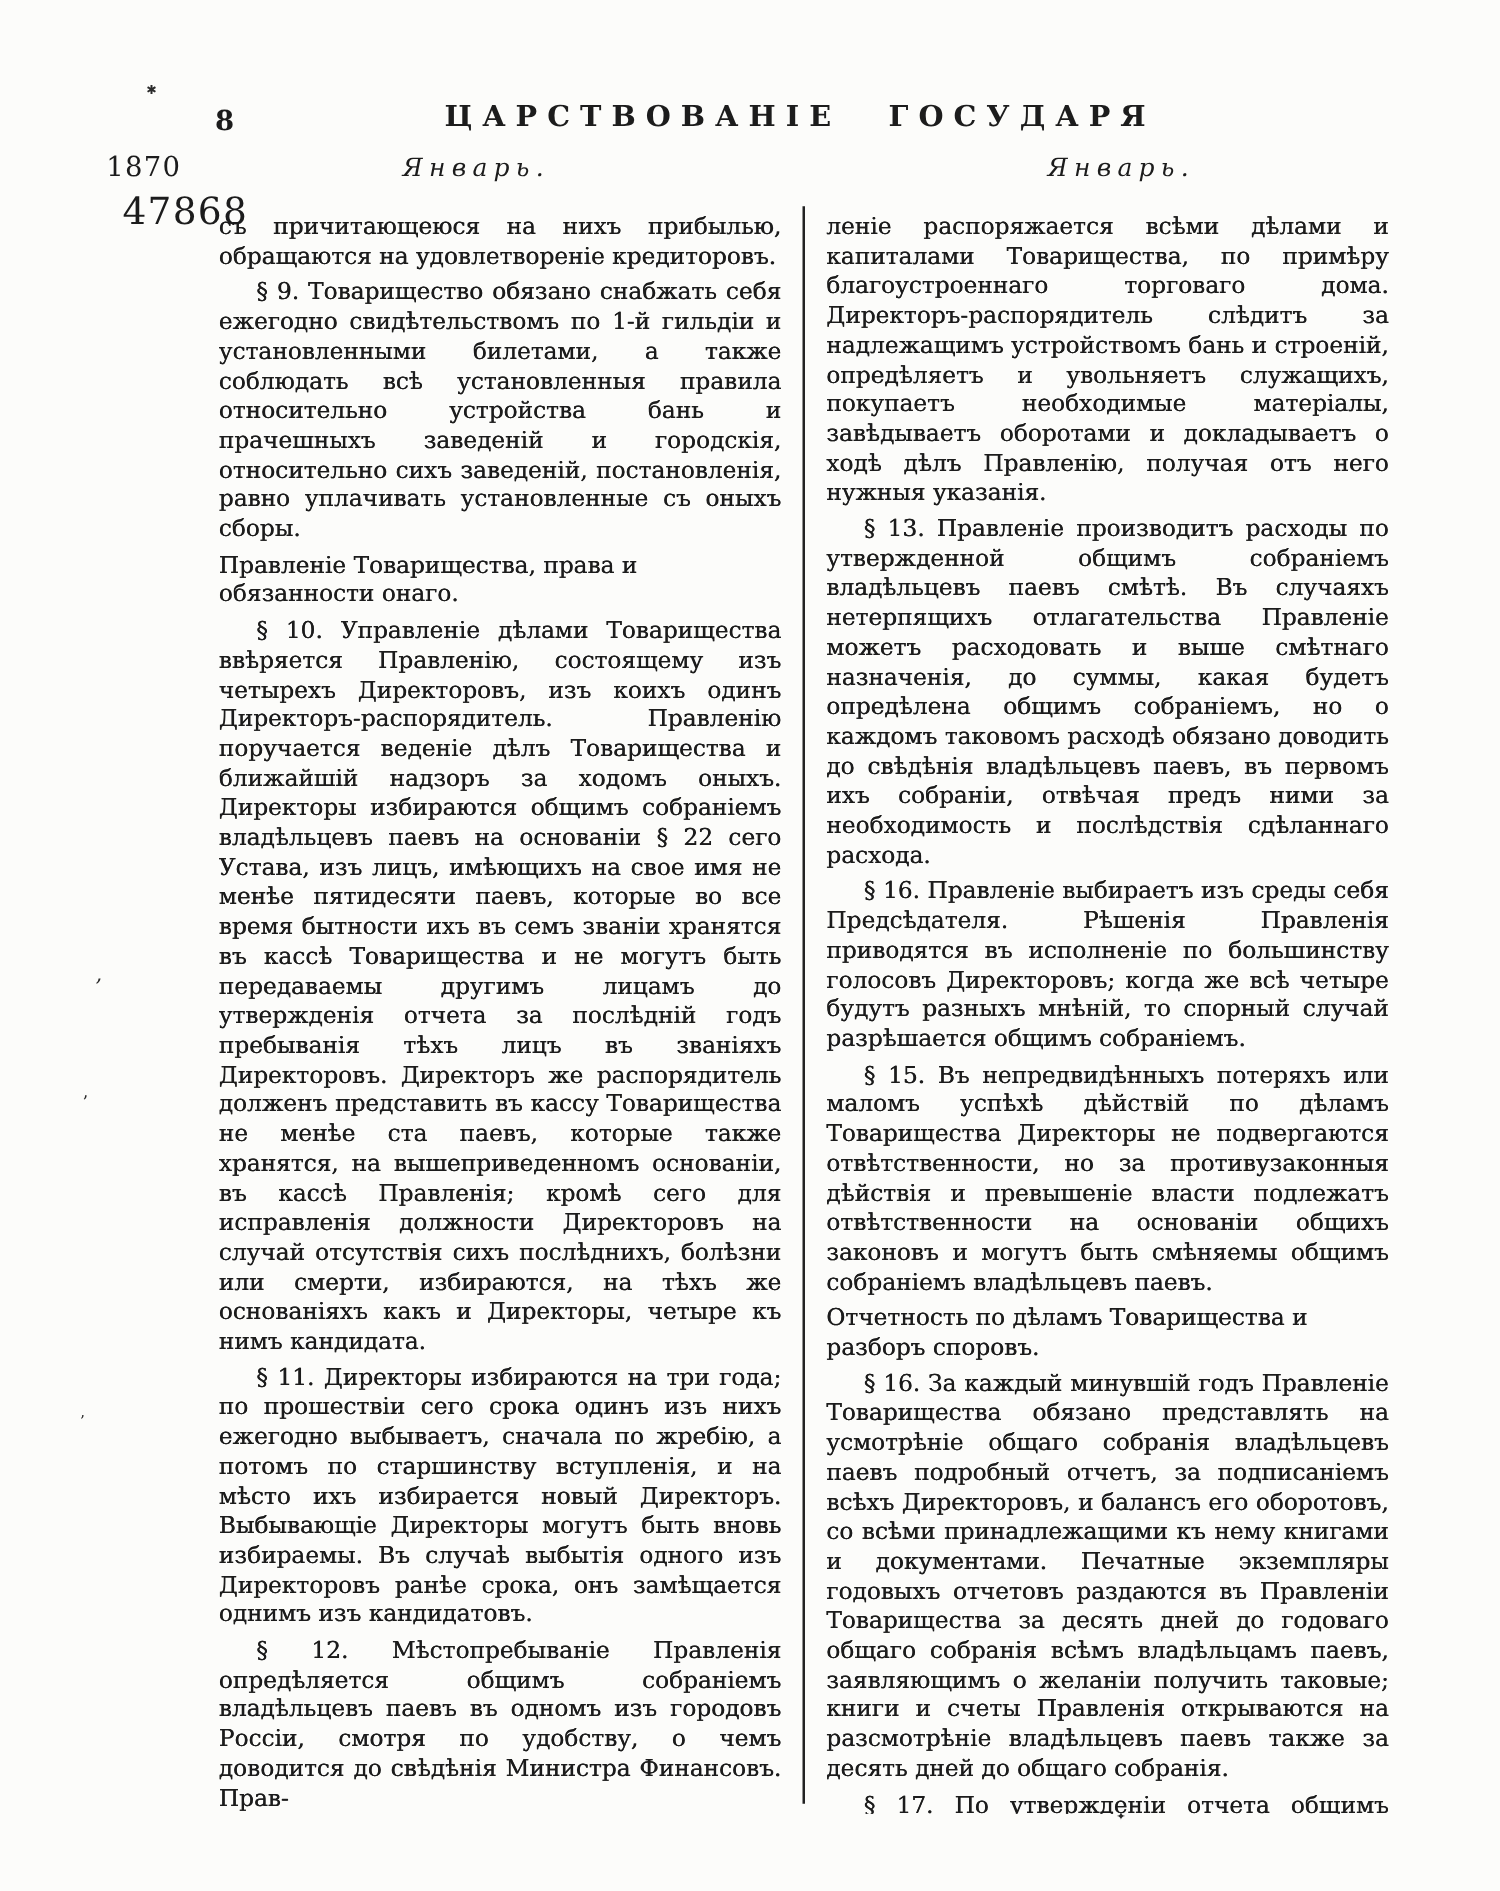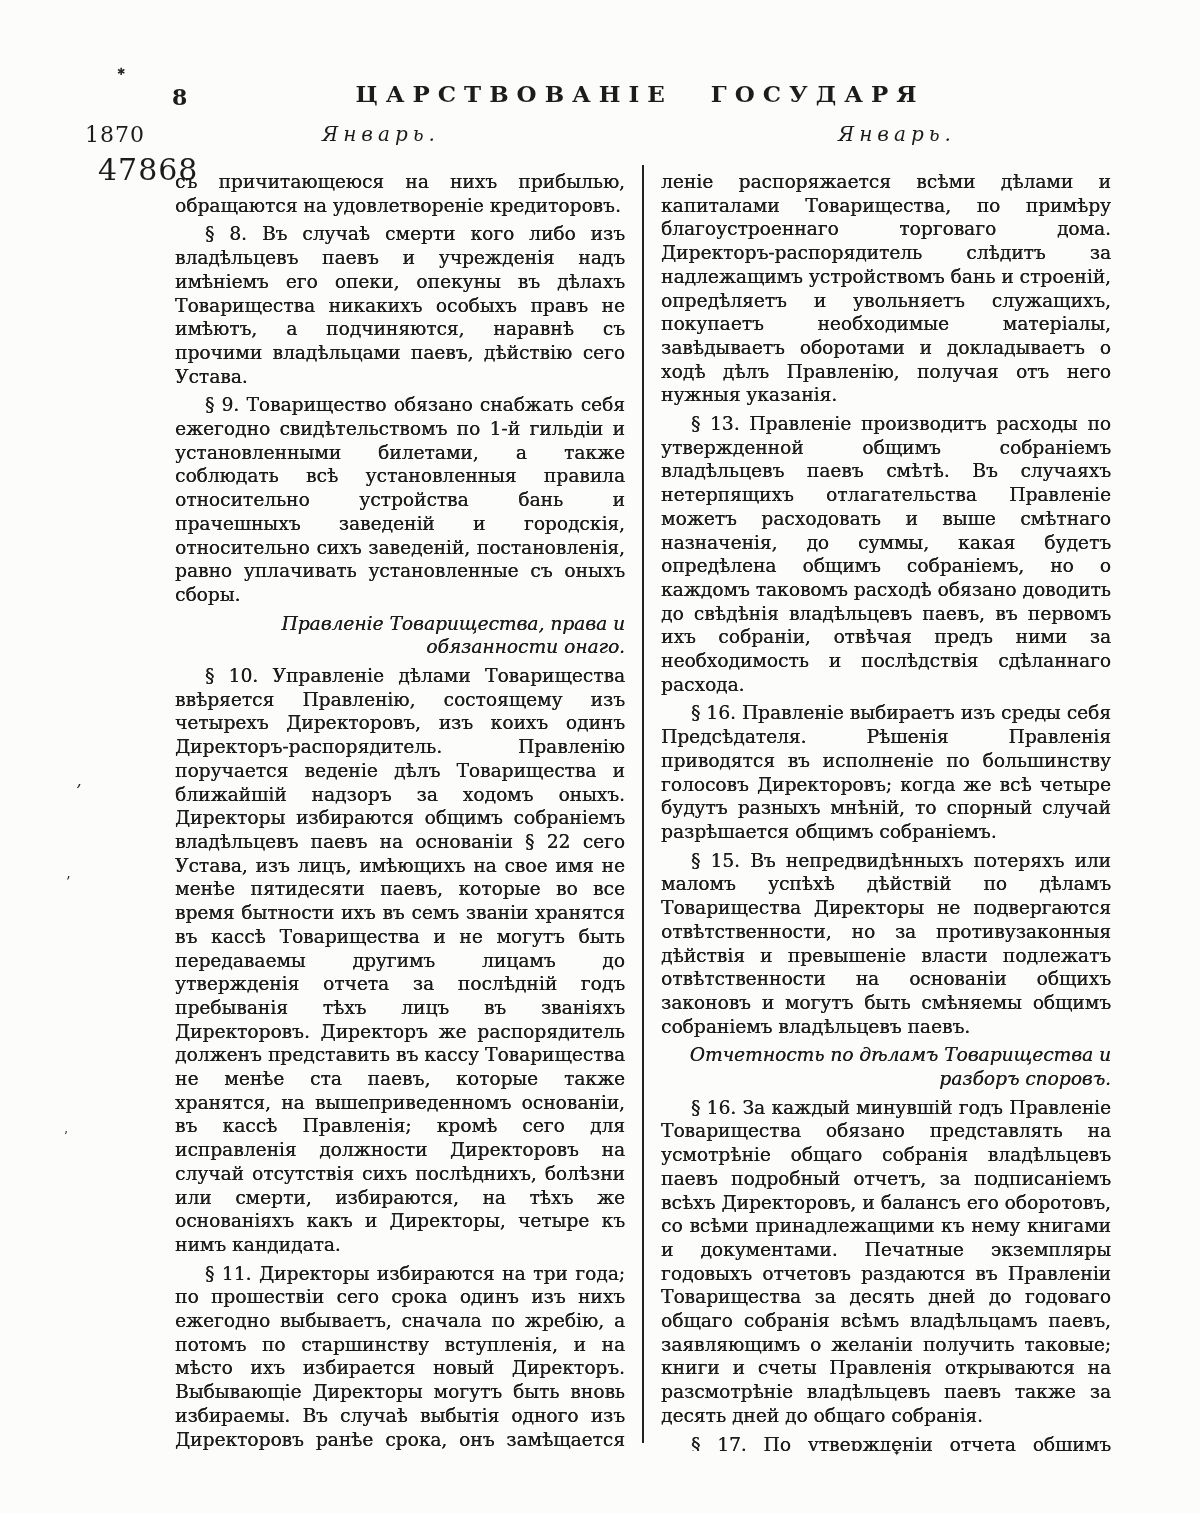--- a/index.html
+++ b/index.html
@@ -89,22 +89,21 @@
   .col-rule {
     width: 1.5px;
     height: 1278px;
     background: #222;
   }
 
   .para { margin: 5px; text-indent: 30px; }
   .para.continuation { text-indent: 0; }
   .para.heading {
     text-indent: 0;
-    text-align: right;
-    font-style: italic;
+    text-align: left;
   }
 
   
   .artifact { position: absolute; color: #2a2a2a; text-shadow: none; }
   .a1 { left: 117px; top: 66px;  font-size: 10px; }
   .a2 { left: 76px;  top: 780px; font-size: 17px; font-style: italic; }
   .a3 { left: 66px;  top: 874px; font-size: 14px; }
   .a4 { left: 64px;  top: 1130px; font-size: 12px; }
   .a5 { left: 893px; top: 1448px; font-size: 9px; }
 </style>
@@ -118,21 +117,20 @@
   <span class="month left">Январь.</span>
   <span class="year">1870</span>
   <span class="month right">Январь.</span>
 </div>
 
 <div class="margin-number">47868</div>
 
 <main class="columns">
   <section class="column">
       <p class="para continuation">съ причитающеюся на нихъ прибылью, обращаются на удовлетвореніе кредиторовъ.</p>
-      <p class="para body">§ 8. Въ случаѣ смерти кого либо изъ владѣльцевъ паевъ и учрежденія надъ имѣніемъ его опеки, опекуны въ дѣлахъ Товарищества никакихъ особыхъ правъ не имѣютъ, а подчиняются, наравнѣ съ прочими владѣльцами паевъ, дѣйствію сего Устава.</p>
       <p class="para body">§ 9. Товарищество обязано снабжать себя ежегодно свидѣтельствомъ по 1-й гильдіи и установленными билетами, а также соблюдать всѣ установленныя правила относительно устройства бань и прачешныхъ заведеній и городскія, относительно сихъ заведеній, постановленія, равно уплачивать установленные съ оныхъ сборы.</p>
       <p class="para heading">Правленіе Товарищества, права и обязанности онаго.</p>
       <p class="para body">§ 10. Управленіе дѣлами Товарищества ввѣряется Правленію, состоящему изъ четырехъ Директоровъ, изъ коихъ одинъ Директоръ-распорядитель. Правленію поручается веденіе дѣлъ Товарищества и ближайшій надзоръ за ходомъ оныхъ. Директоры избираются общимъ собраніемъ владѣльцевъ паевъ на основаніи § 22 сего Устава, изъ лицъ, имѣющихъ на свое имя не менѣе пятидесяти паевъ, которые во все время бытности ихъ въ семъ званіи хранятся въ кассѣ Товарищества и не могутъ быть передаваемы другимъ лицамъ до утвержденія отчета за послѣдній годъ пребыванія тѣхъ лицъ въ званіяхъ Директоровъ. Директоръ же распорядитель долженъ представить въ кассу Товарищества не менѣе ста паевъ, которые также хранятся, на вышеприведенномъ основаніи, въ кассѣ Правленія; кромѣ сего для исправленія должности Директоровъ на случай отсутствія сихъ послѣднихъ, болѣзни или смерти, избираются, на тѣхъ же основаніяхъ какъ и Директоры, четыре къ нимъ кандидата.</p>
       <p class="para body">§ 11. Директоры избираются на три года; по прошествіи сего срока одинъ изъ нихъ ежегодно выбываетъ, сначала по жребію, а потомъ по старшинству вступленія, и на мѣсто ихъ избирается новый Директоръ. Выбывающіе Директоры могутъ быть вновь избираемы. Въ случаѣ выбытія одного изъ Директоровъ ранѣе срока, онъ замѣщается однимъ изъ кандидатовъ.</p>
       <p class="para body">§ 12. Мѣстопребываніе Правленія опредѣляется общимъ собраніемъ владѣльцевъ паевъ въ одномъ изъ городовъ Россіи, смотря по удобству, о чемъ доводится до свѣдѣнія Министра Финансовъ. Прав-</p>
     </section>
   <div class="col-gap">
     <div class="col-rule"></div>
   </div>
   <section class="column">

